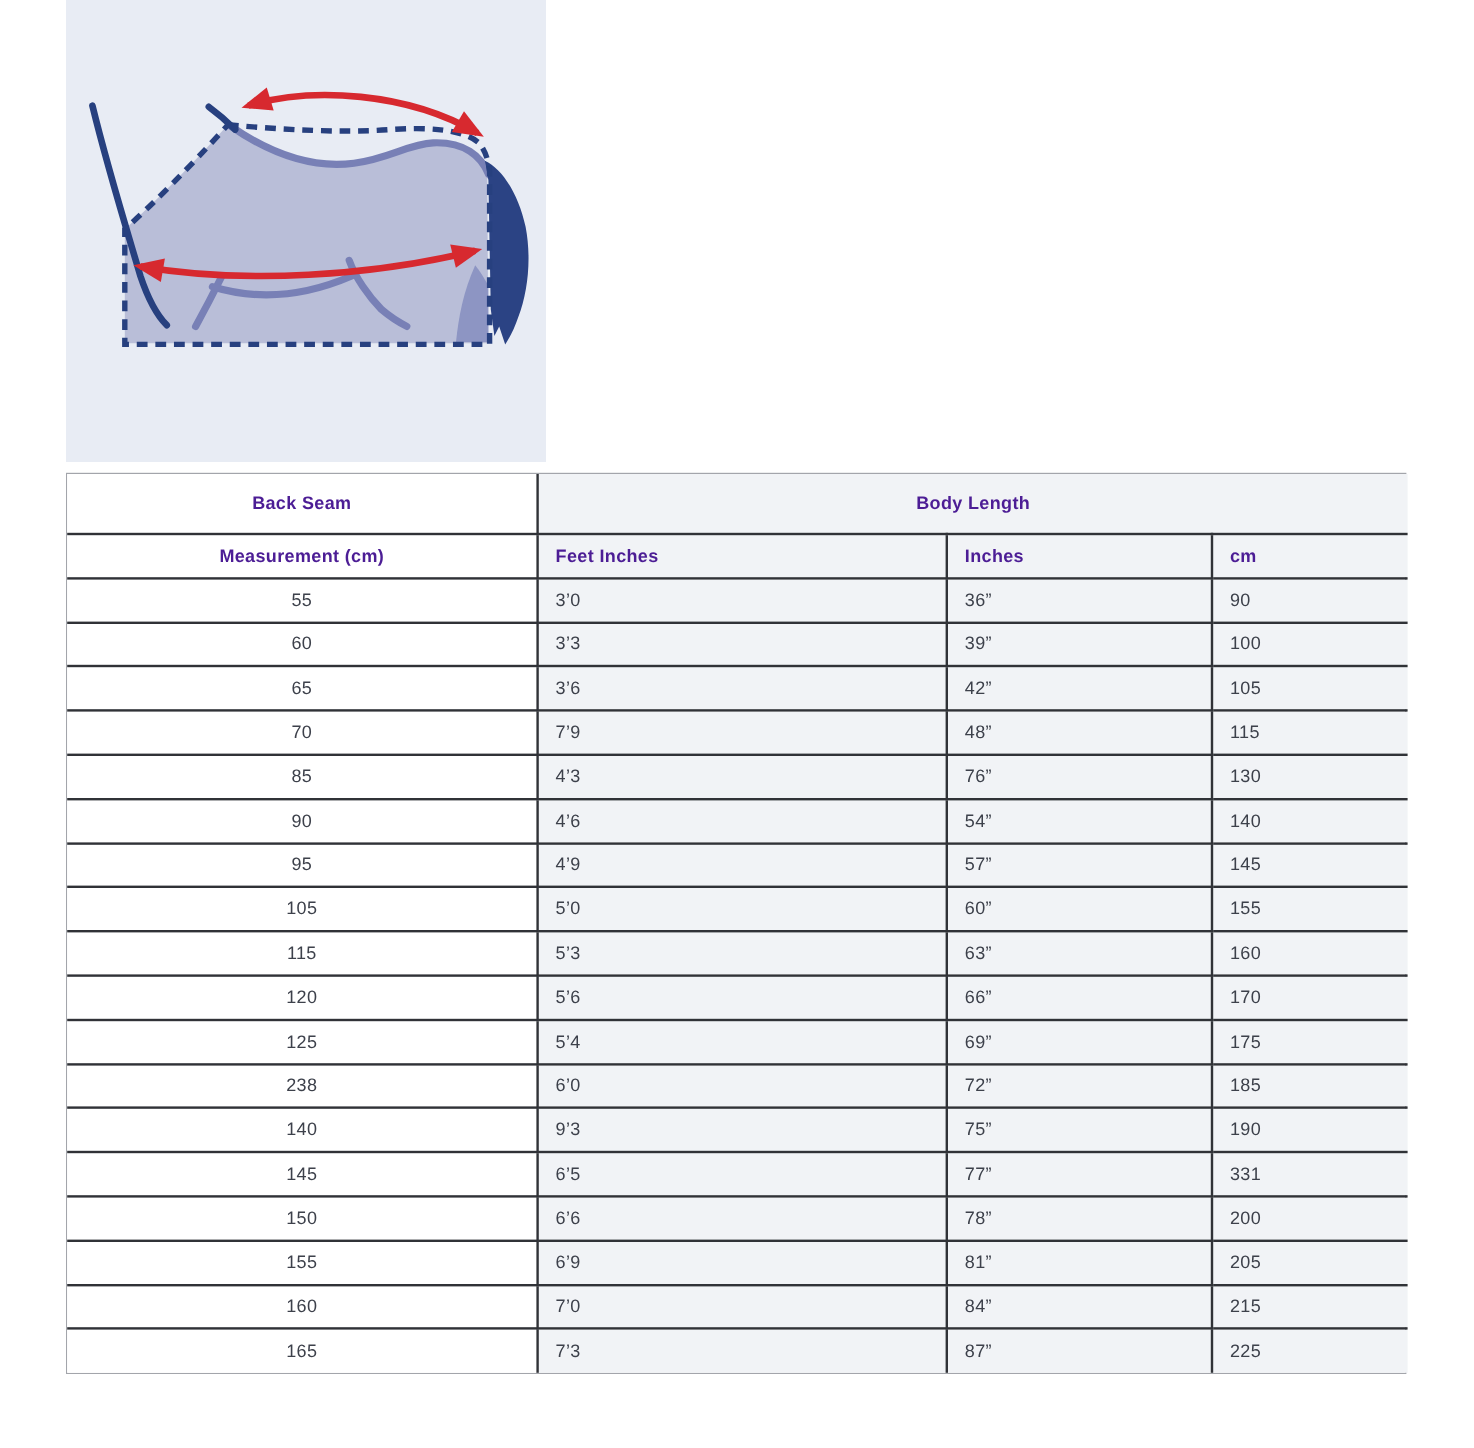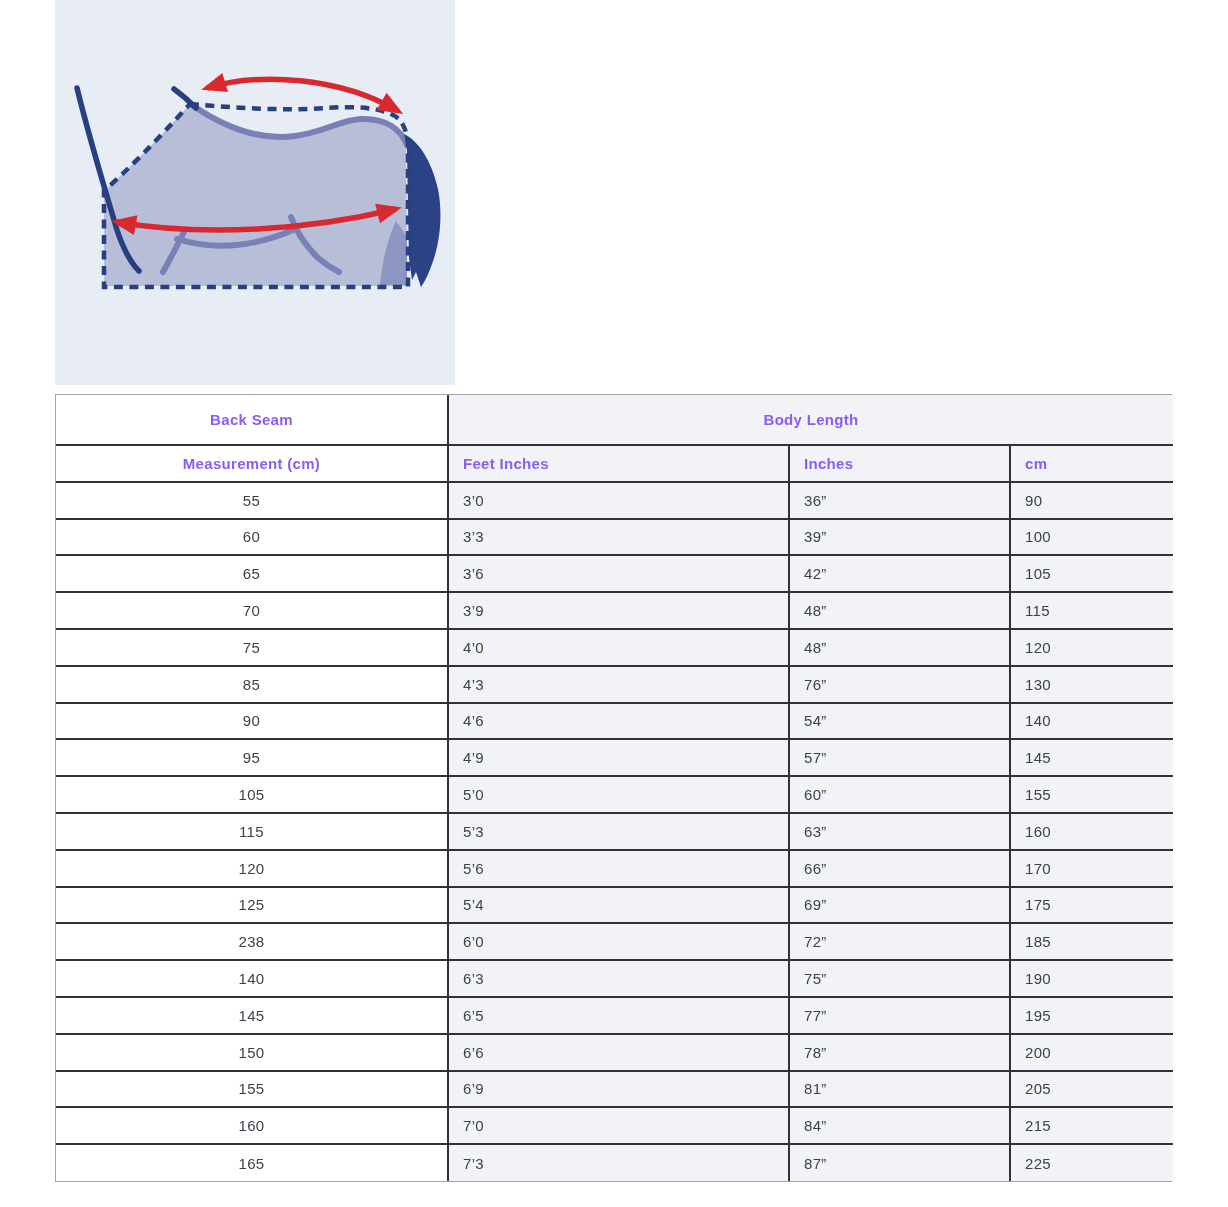--- a/index.html
+++ b/index.html
@@ -19,21 +19,21 @@
   table { border-collapse: collapse; width: 100%; table-layout: fixed; }
   th, td {
     height: 36.8px; box-sizing: border-box;
     border-right: 2px solid #303237; border-bottom: 2px solid #303237;
     font-size: 15px; letter-spacing: .3px;
     color: #3d414b; background: #f1f3f6;
     text-align: left; padding: 0 4px 0 14px;
     font-weight: normal; vertical-align: middle;
     overflow: hidden; white-space: nowrap;
   }
-  th { font-weight: bold; color: #8b5cf6; }
+  th { font-weight: bold; color: #4c1d95; }
   th:last-child, td:last-child { border-right: none; }
   tbody tr:last-child td { border-bottom: none; }
   .c1 { background: #ffffff; text-align: center; padding: 0; }
   .center { text-align: center; padding: 16px; margin-left: 28px; }
 </style>
 </head>
 <body>
 
 <div class="page">
 
@@ -107,29 +107,23 @@
             <td>100</td>
           </tr>
           <tr>
             <td class="c1">65</td>
             <td>3’6</td>
             <td>42”</td>
             <td>105</td>
           </tr>
           <tr>
             <td class="c1">70</td>
-            <td>3’9</td>
+            <td>7’9</td>
             <td>48”</td>
             <td>115</td>
-          </tr>
-          <tr>
-            <td class="c1">75</td>
-            <td>4’0</td>
-            <td>48”</td>
-            <td>120</td>
           </tr>
           <tr>
             <td class="c1">85</td>
             <td>4’3</td>
             <td>76”</td>
             <td>130</td>
           </tr>
           <tr>
             <td class="c1">90</td>
             <td>4’6</td>
@@ -167,29 +161,29 @@
             <td>175</td>
           </tr>
           <tr>
             <td class="c1">238</td>
             <td>6’0</td>
             <td>72”</td>
             <td>185</td>
           </tr>
           <tr>
             <td class="c1">140</td>
-            <td>6’3</td>
+            <td>9’3</td>
             <td>75”</td>
             <td>190</td>
           </tr>
           <tr>
             <td class="c1">145</td>
             <td>6’5</td>
             <td>77”</td>
-            <td>195</td>
+            <td>331</td>
           </tr>
           <tr>
             <td class="c1">150</td>
             <td>6’6</td>
             <td>78”</td>
             <td>200</td>
           </tr>
           <tr>
             <td class="c1">155</td>
             <td>6’9</td>

